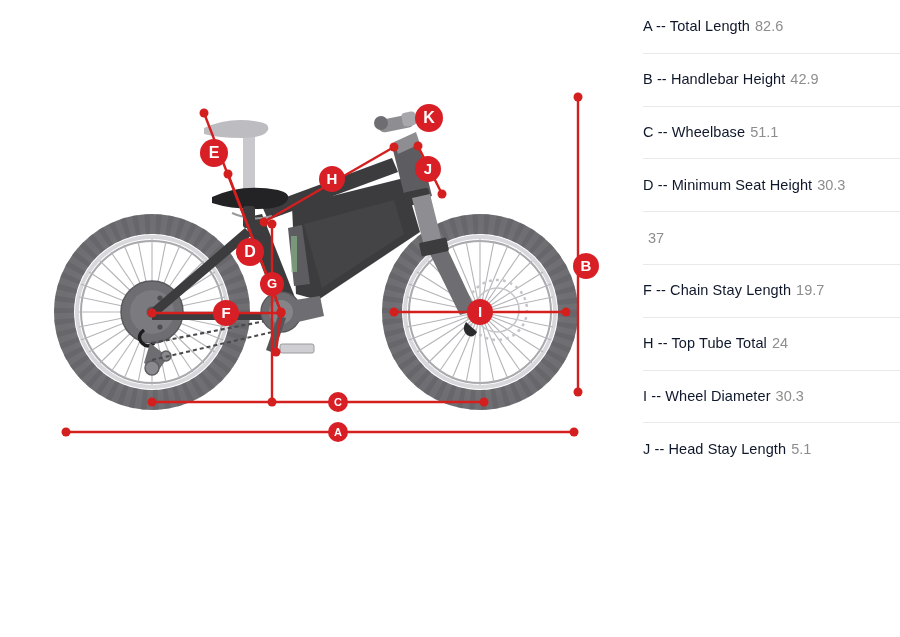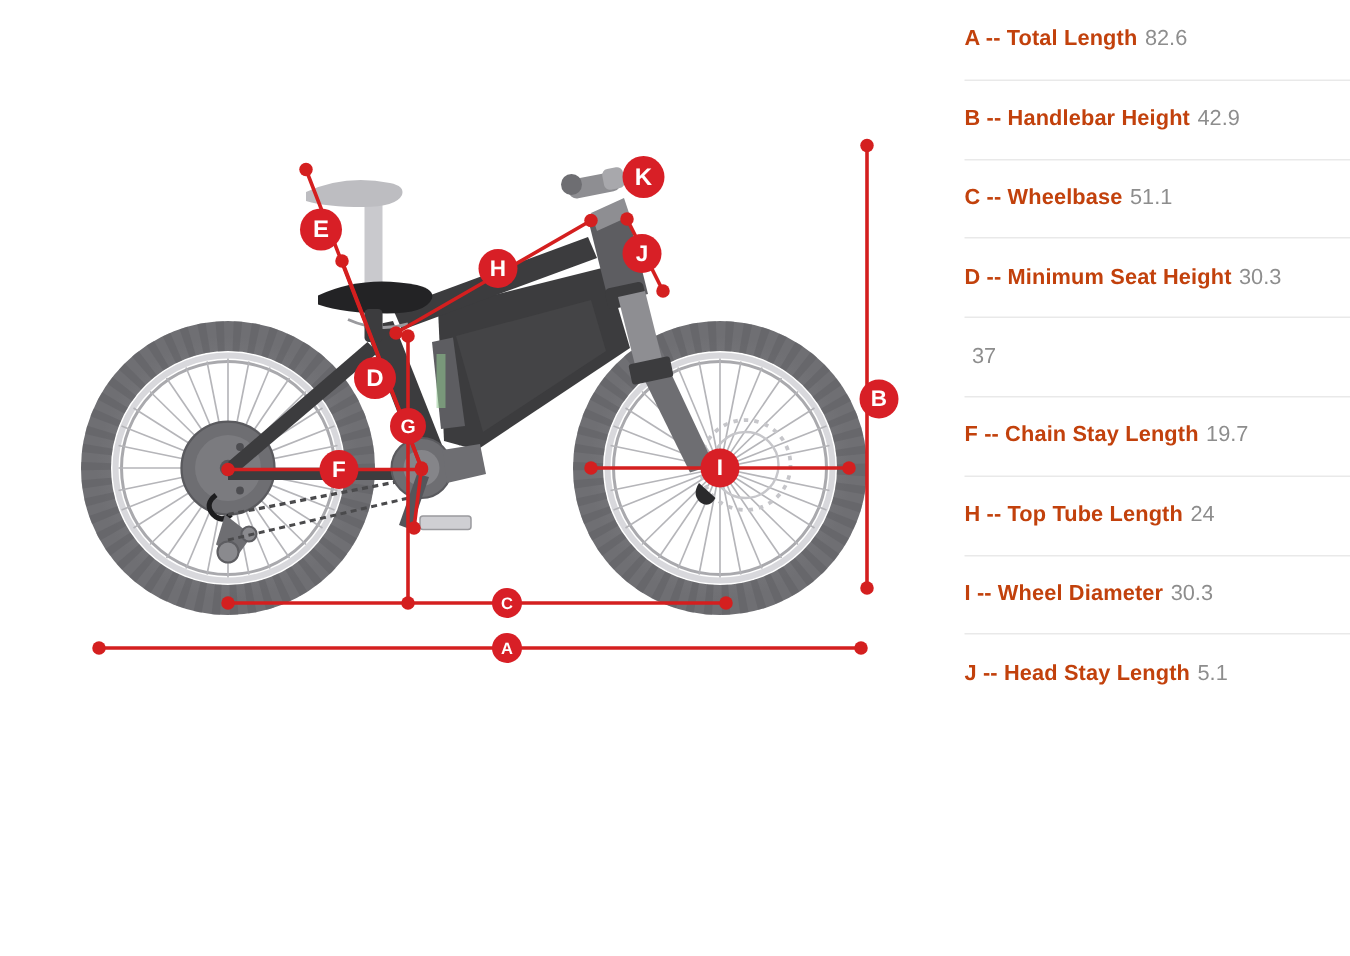--- a/index.html
+++ b/index.html
@@ -31,22 +31,22 @@
     box-sizing:border-box;
     font-size:14.5px;
     white-space:nowrap;
   }
   .legend-item + .legend-item::before{
     content:"";
     position:absolute;left:23px;right:0;top:0;
     height:1px;background:#e9e9e9;
   }
   .legend-label{
-    font-weight:bold;
-    color:#c2410c;
+    font-weight:normal;
+    color:#0f172a;
     letter-spacing:0.1px;
   }
   .legend-value{
     color:#8d8d8d;
     font-weight:normal;
     margin-left:5px;
   }
 </style>
 </head>
 <body>
@@ -353,21 +353,21 @@
           <span class="legend-value">30.3</span>
         </li>
         <li class="legend-item">
           <span class="legend-value">37</span>
         </li>
         <li class="legend-item">
           <span class="legend-label">F -- Chain Stay Length</span>
           <span class="legend-value">19.7</span>
         </li>
         <li class="legend-item">
-          <span class="legend-label">H -- Top Tube Length</span>
+          <span class="legend-label">H -- Top Tube Total</span>
           <span class="legend-value">24</span>
         </li>
         <li class="legend-item">
           <span class="legend-label">I -- Wheel Diameter</span>
           <span class="legend-value">30.3</span>
         </li>
         <li class="legend-item">
           <span class="legend-label">J -- Head Stay Length</span>
           <span class="legend-value">5.1</span>
         </li>

